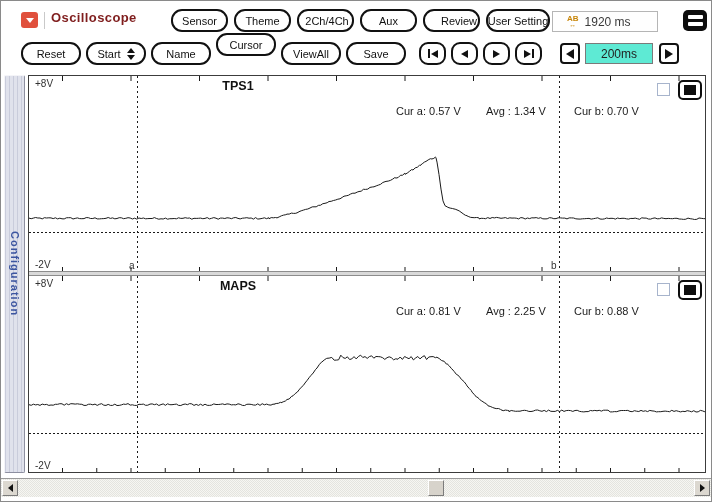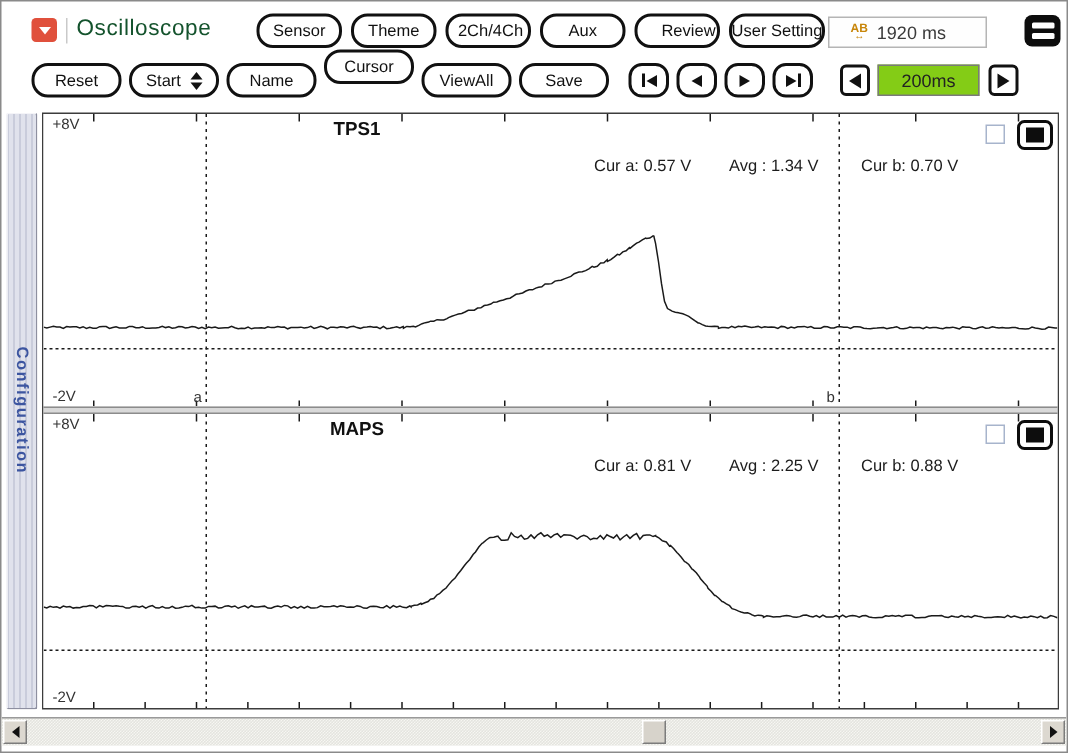--- a/index.html
+++ b/index.html
@@ -9,22 +9,22 @@
     border:1px solid #8a8a8a;overflow:hidden;
     font-family:"Liberation Sans", sans-serif;color:#111;
   }
   
   .tbtn{
     position:absolute;height:23px;background:#fff;border:2px solid #111;
     border-radius:11px;display:flex;align-items:center;justify-content:center;
     font-size:11px;color:#111;cursor:default;white-space:nowrap;padding:0 4px;
   }
   .title{
-    position:absolute;left:50px;top:9px;font-size:15px;font-weight:normal;
-    color:#14532d;letter-spacing:.4px;
+    position:absolute;left:50px;top:9px;font-size:13px;font-weight:bold;
+    color:#7f1d1d;letter-spacing:.4px;
   }
   .menu-red{
     position:absolute;left:20px;top:11px;width:17px;height:16px;border-radius:3px;
     background:#e0503c;display:flex;align-items:center;justify-content:center;
   }
   .menu-red .tri{width:0;height:0;border-left:4px solid transparent;
     border-right:4px solid transparent;border-top:5px solid #fff;margin-top:1px;}
   .vdiv{position:absolute;left:43px;top:11px;width:1px;height:17px;background:#c9c9c9;}
   .ab-box{
     position:absolute;left:551px;top:10px;width:106px;height:21px;background:#fefefe;
@@ -48,21 +48,21 @@
   
   .trans{position:absolute;width:27px;height:23px;border:2px solid #111;border-radius:9px;
     background:#fff;display:flex;align-items:center;justify-content:center;gap:1px;}
   .tri-l{width:0;height:0;border-top:4.5px solid transparent;border-bottom:4.5px solid transparent;border-right:7px solid #111;}
   .tri-r{width:0;height:0;border-top:4.5px solid transparent;border-bottom:4.5px solid transparent;border-left:7px solid #111;}
   .tbar{width:2px;height:9px;background:#111;}
   .step-arrow{position:absolute;top:42px;width:20px;height:21px;border:2px solid #111;
     border-radius:4px;background:#fff;display:flex;align-items:center;justify-content:center;}
   .step-arrow .tri-l{border-right-width:8px;border-top-width:5px;border-bottom-width:5px;}
   .step-arrow .tri-r{border-left-width:8px;border-top-width:5px;border-bottom-width:5px;}
-  .step-box{position:absolute;left:584px;top:42px;width:68px;height:21px;background:#84cc16;
+  .step-box{position:absolute;left:584px;top:42px;width:68px;height:21px;background:#5eead4;
     border:1px solid #7a7a7a;display:flex;align-items:center;justify-content:center;font-size:12px;color:#222;}
   
   .sidebar{
     position:absolute;left:3px;top:74px;width:21px;height:398px;
     background:repeating-linear-gradient(90deg,#c9ccdb 0 1px,#e0e2ec 1px 4px);
     border:1px solid;border-color:#f4f4f8 #8d8fa0 #8d8fa0 #f4f4f8;border-radius:2px;
     display:flex;align-items:center;justify-content:center;
   }
   .sidebar .vtext{
     writing-mode:vertical-rl;font-size:11px;font-weight:bold;color:#3c55a0;

